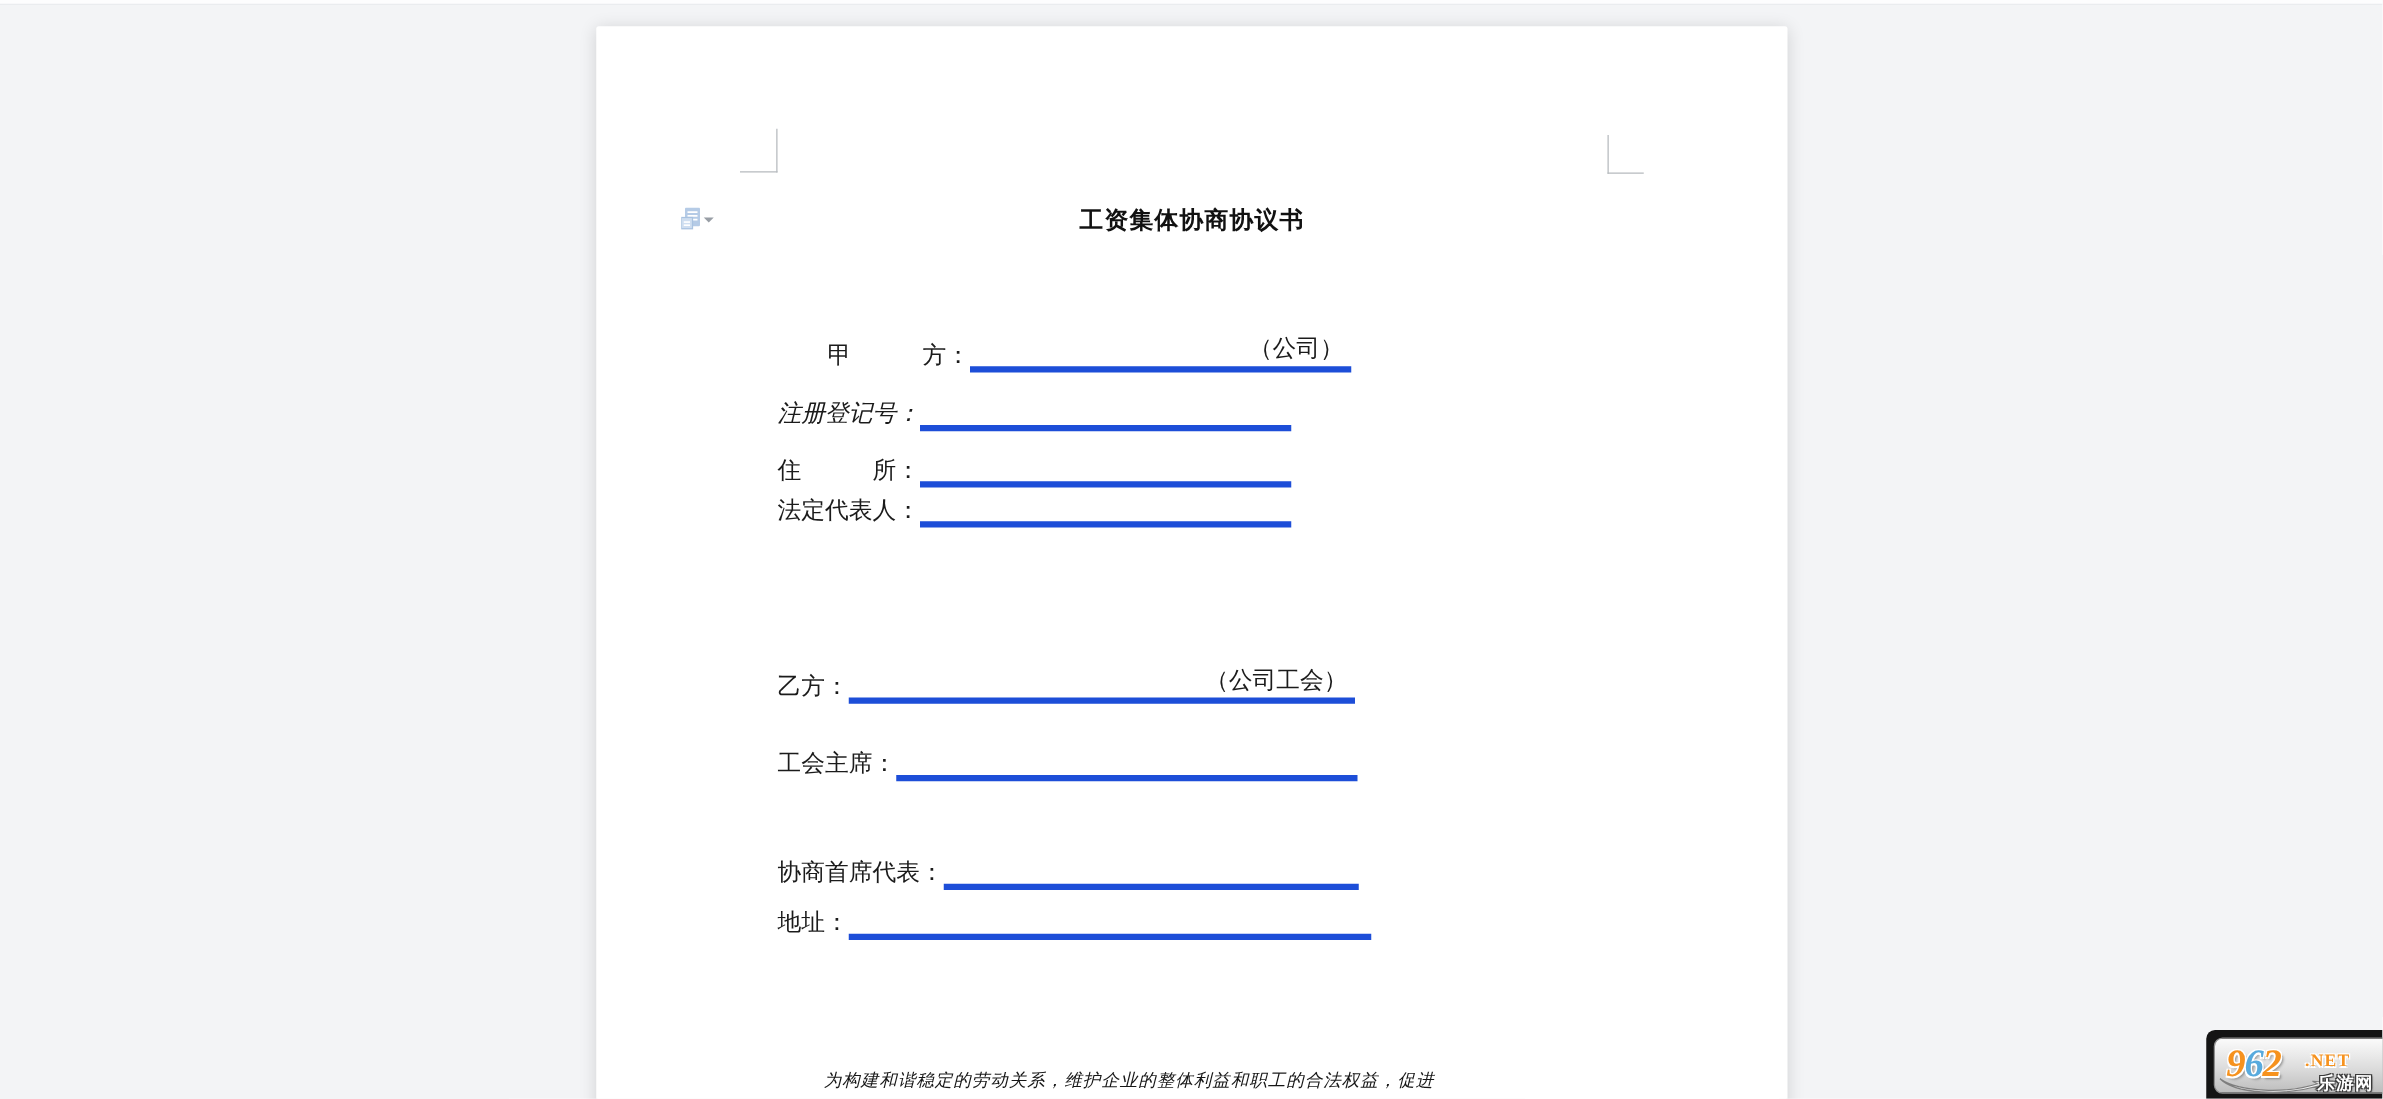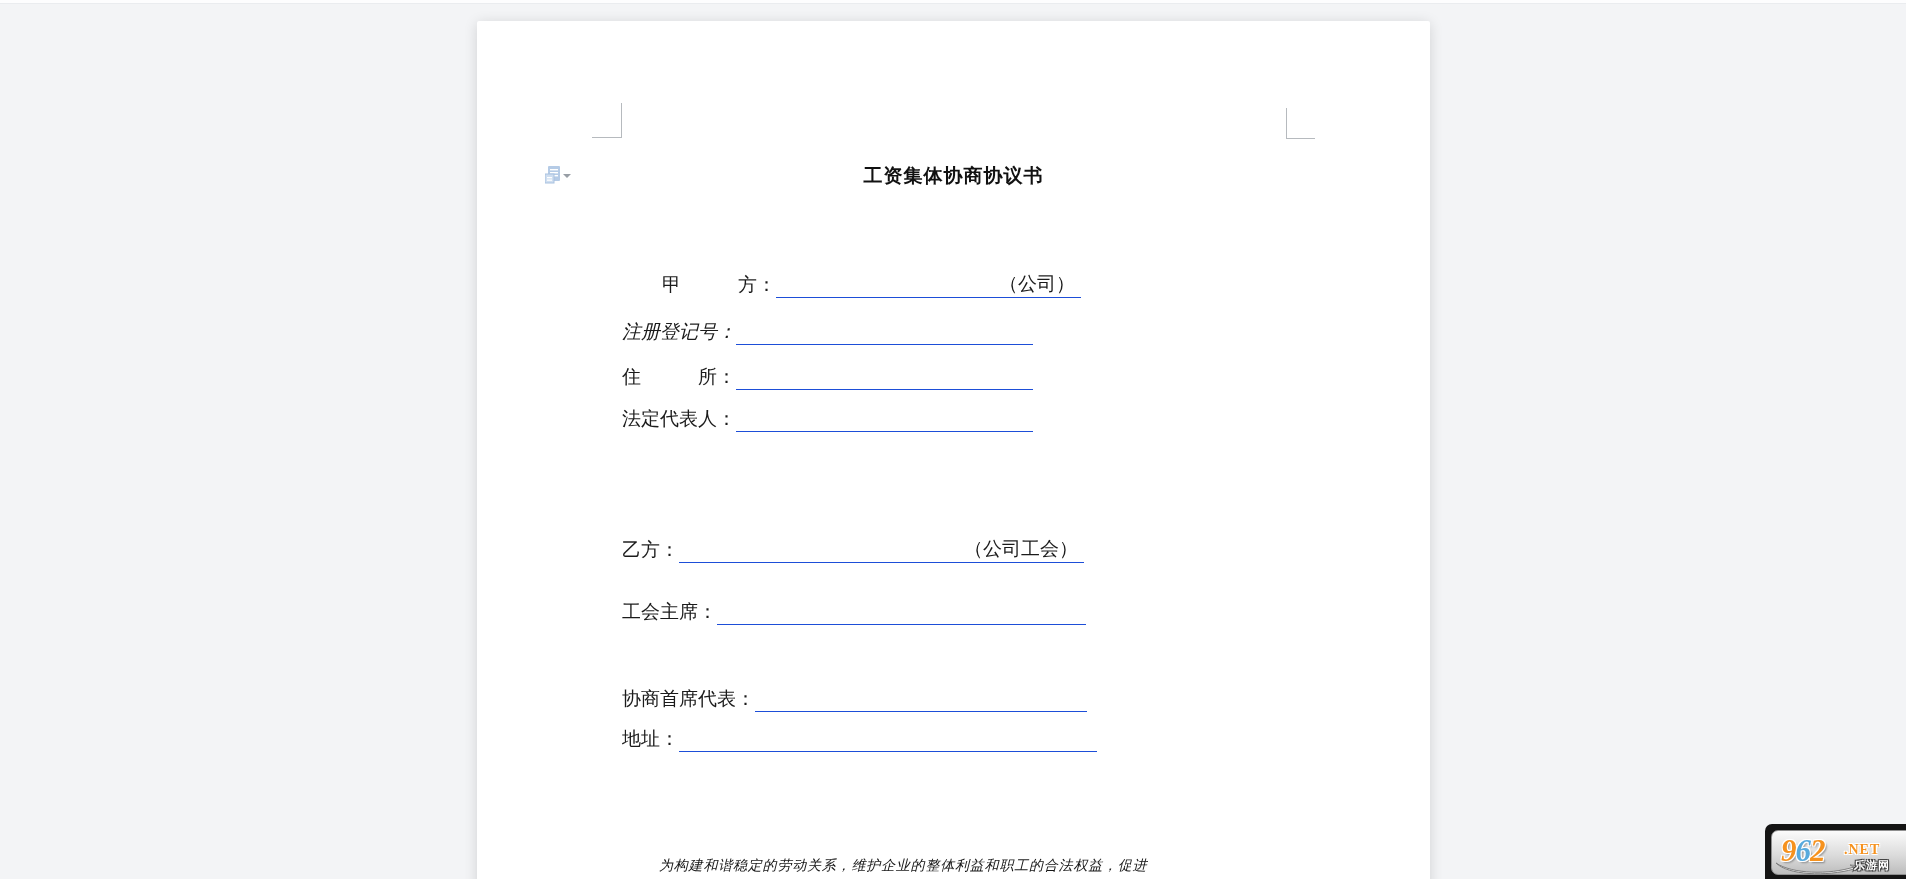--- a/index.html
+++ b/index.html
@@ -47,25 +47,25 @@
     letter-spacing: 1px; color: #111;
   }
   
   .form-row {
     position: absolute; left: 145px; height: 27px;
     display: flex; align-items: flex-end; white-space: nowrap;
   }
   .form-row .lbl { font-size: 19px; line-height: 24px; padding-bottom: 1px; }
   .blank {
     display: inline-flex; justify-content: flex-end; align-items: flex-end;
-    border-bottom: 1px solid #1d4ed8; height: 26px; cursor: text;
+    border-bottom: 5px solid #1d4ed8; height: 26px; cursor: text;
   }
   .blank .suffix { font-size: 19px; line-height: 24px; padding: 0 6px 1px 0; }
   
-  .row-a1 { top: 250px; margin-left: 40px; } .row-a2 { top: 297px; font-style: italic; } .row-a3 { top: 342px; align-items: flex-end; } .row-a4 { top: 384px; }
+  .row-a1 { top: 250px; margin-left: 40px; } .row-a2 { top: 297px; font-style: italic; } .row-a3 { top: 342px; align-items: flex-end; } .row-a4 { top: 374px; }
   .row-a1 .blank { width: 305px; }
   .row-a2 .blank, .row-a3 .blank, .row-a4 .blank { width: 297px; }
   
   .row-b1 { top: 515px; } .row-b2 { top: 577px; } .row-b3 { top: 664px; } .row-b4 { top: 704px; }
   .row-b1 .blank { width: 405px; }
   .row-b2 .blank { width: 369px; }
   .row-b3 .blank { width: 332px; }
   .row-b4 .blank { width: 418px; }
   
   .paragraph {
@@ -95,21 +95,21 @@
     text-shadow: -1px -1px 0 #fff, 1px -1px 0 #fff, -1px 1px 0 #fff, 1px 1px 0 #fff, 2px 2px 2px rgba(0,0,0,0.35);
   }
   .wm-tld {
     position: absolute; left: 72px; top: 11px;
     font-size: 14px; font-weight: 700; letter-spacing: 1px;
     color: #f6921e;
     text-shadow: -1px -1px 0 #fff, 1px -1px 0 #fff, -1px 1px 0 #fff, 1px 1px 0 #fff;
   }
   .wm-name {
     position: absolute; left: 82px; top: 27px;
-    font-size: 11px; font-weight: 700; letter-spacing: 1px;
+    font-size: 14px; font-weight: 700; letter-spacing: 1px;
     color: #ffffff;
     text-shadow: -1px -1px 0 #3a3a3a, 1px -1px 0 #3a3a3a, -1px 1px 0 #3a3a3a, 1px 1px 1px #3a3a3a;
   }
   .wm-swoosh { position: absolute; left: 2px; top: 29px; }
 </style>
 </head>
 <body>
 
 <div class="top-strip"></div>
 

